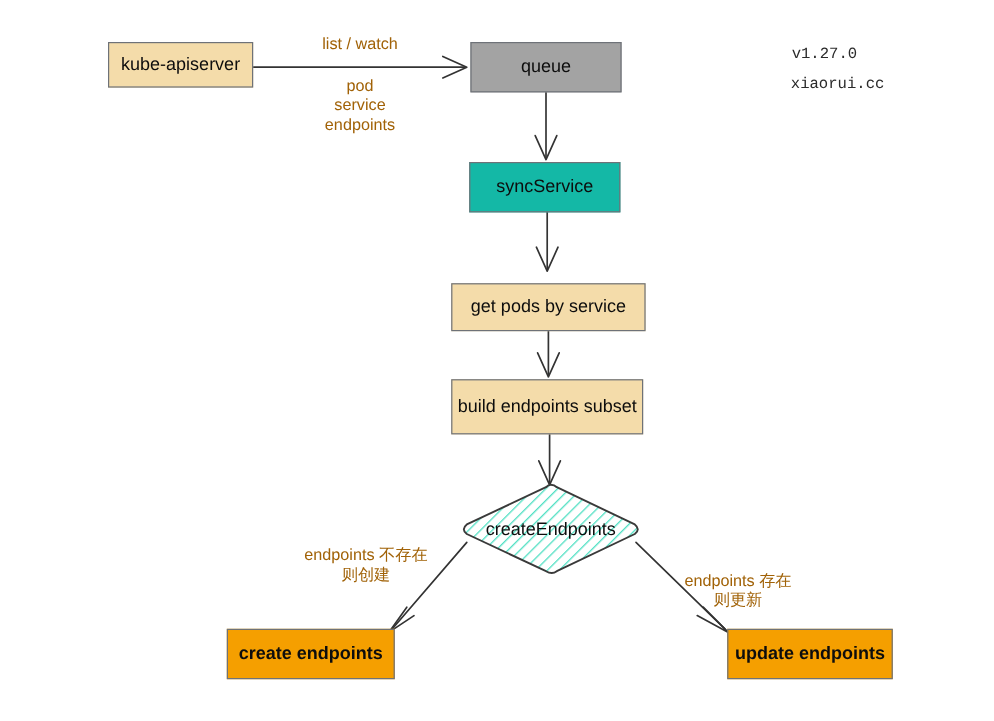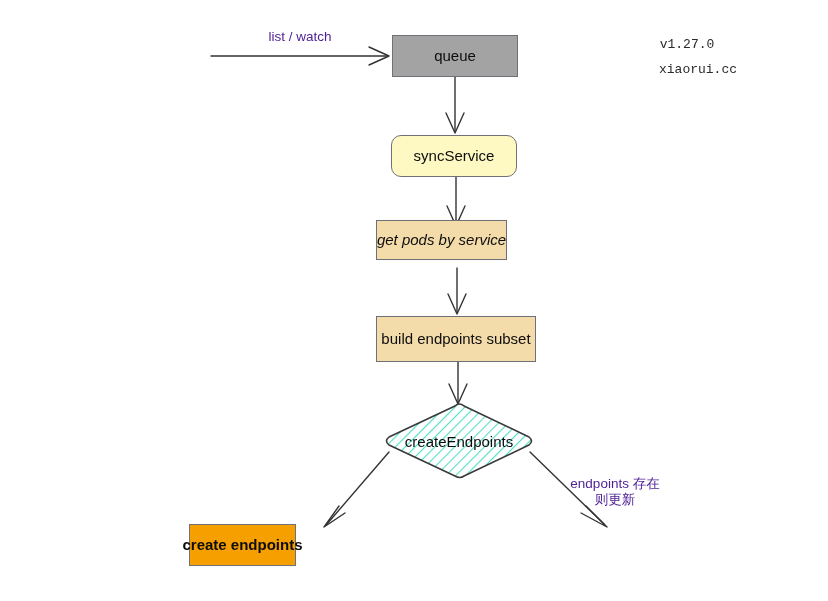--- a/index.html
+++ b/index.html
@@ -38,21 +38,21 @@
     justify-content: center;
     border: 1px solid #6e7278;
     font-size: 15px;
     line-height: 1.1;
     text-align: center;
     white-space: nowrap;
     color: #0d0d0d;
   }
   .node.tan     { background: #f4dcaa; }
   .node.green   { background: #a3a3a3; }
-  .node.aqua    { background: #fef9c3; border-radius: 10px; }
+  .node.aqua    { background: #14b8a6; }
   .node.orange  { background: #f59f00; font-weight: bold; }
 
   
   .decision {
     position: absolute;
     box-sizing: border-box;
   }
   .decision .dlabel {
     position: absolute;
     left: 0;
@@ -67,21 +67,21 @@
     white-space: nowrap;
     pointer-events: none;
     text-align: center;
   }
 
   
   .label {
     position: absolute;
     font-size: 13.5px;
     line-height: 16px;
-    color: #4c1d95;
+    color: #a16207;
     text-align: center;
     white-space: pre-line;
   }
   .meta {
     position: absolute;
     font-size: 13px;
     line-height: 22px;
     color: #2b2b2b;
     text-align: center;
     white-space: nowrap;
@@ -142,39 +142,46 @@
     <g>
       <path d="M 459 404
                Q 462 404 464 406
                L 529 437 Q 534 441 529 445
                L 464 476 Q 460 479 455 476
                L 389 445 Q 384 441 389 437
                L 455 406 Q 457 404 459 404 Z" fill="url(#hatch)" stroke="#3a3a3a" stroke-width="1.6" stroke-linejoin="round"></path>
     </g>
   </svg>
 
+  <div class="node tan" style="left:90px; top:35px; width:121px; height:38px;">kube-apiserver</div>
 
   <div class="node green" style="left:392px; top:35px; width:126px; height:42px;">queue</div>
 
   <div class="node aqua" style="left:391px; top:135px; width:126px; height:42px;">syncService</div>
 
-  <div class="node tan" style="left:376px; top:220px; width:131px; height:40px;font-style:italic;">get pods by service</div>
+  <div class="node tan" style="left:376px; top:236px; width:162px; height:40px;">get pods by service</div>
 
   <div class="node tan" style="left:376px; top:316px; width:160px; height:46px;">build endpoints subset</div>
 
   <div class="decision" style="left:384px; top:404px; width:150px; height:75px;">
     <div class="dlabel">createEndpoints</div>
   </div>
 
-  <div class="node orange" style="left:189px; top:524px; width:107px; height:42px;">create endpoints</div>
+  <div class="node orange" style="left:189px; top:524px; width:140px; height:42px;">create endpoints</div>
 
+  <div class="node orange" style="left:606px; top:524px; width:138px; height:42px;">update endpoints</div>
 
   <div class="label" style="left:230px; top:29px; width:140px;">list / watch</div>
 
+  <div class="label" style="left:230px; top:64px; width:140px;">pod
+service
+endpoints</div>
 
+  <div class="label" style="left:235px; top:455px; width:140px;">endpoints 不存在
+则创建</div>
 
   <div class="label" style="left:545px; top:476px; width:140px;">endpoints 存在
 则更新</div>
 
   <div class="meta" style="left:637px; top:34px; width:100px;">v1.27.0</div>
 
   <div class="meta" style="left:637px; top:59px; width:100px;text-align:right;">xiaorui.cc</div>
 
 </div>
 

